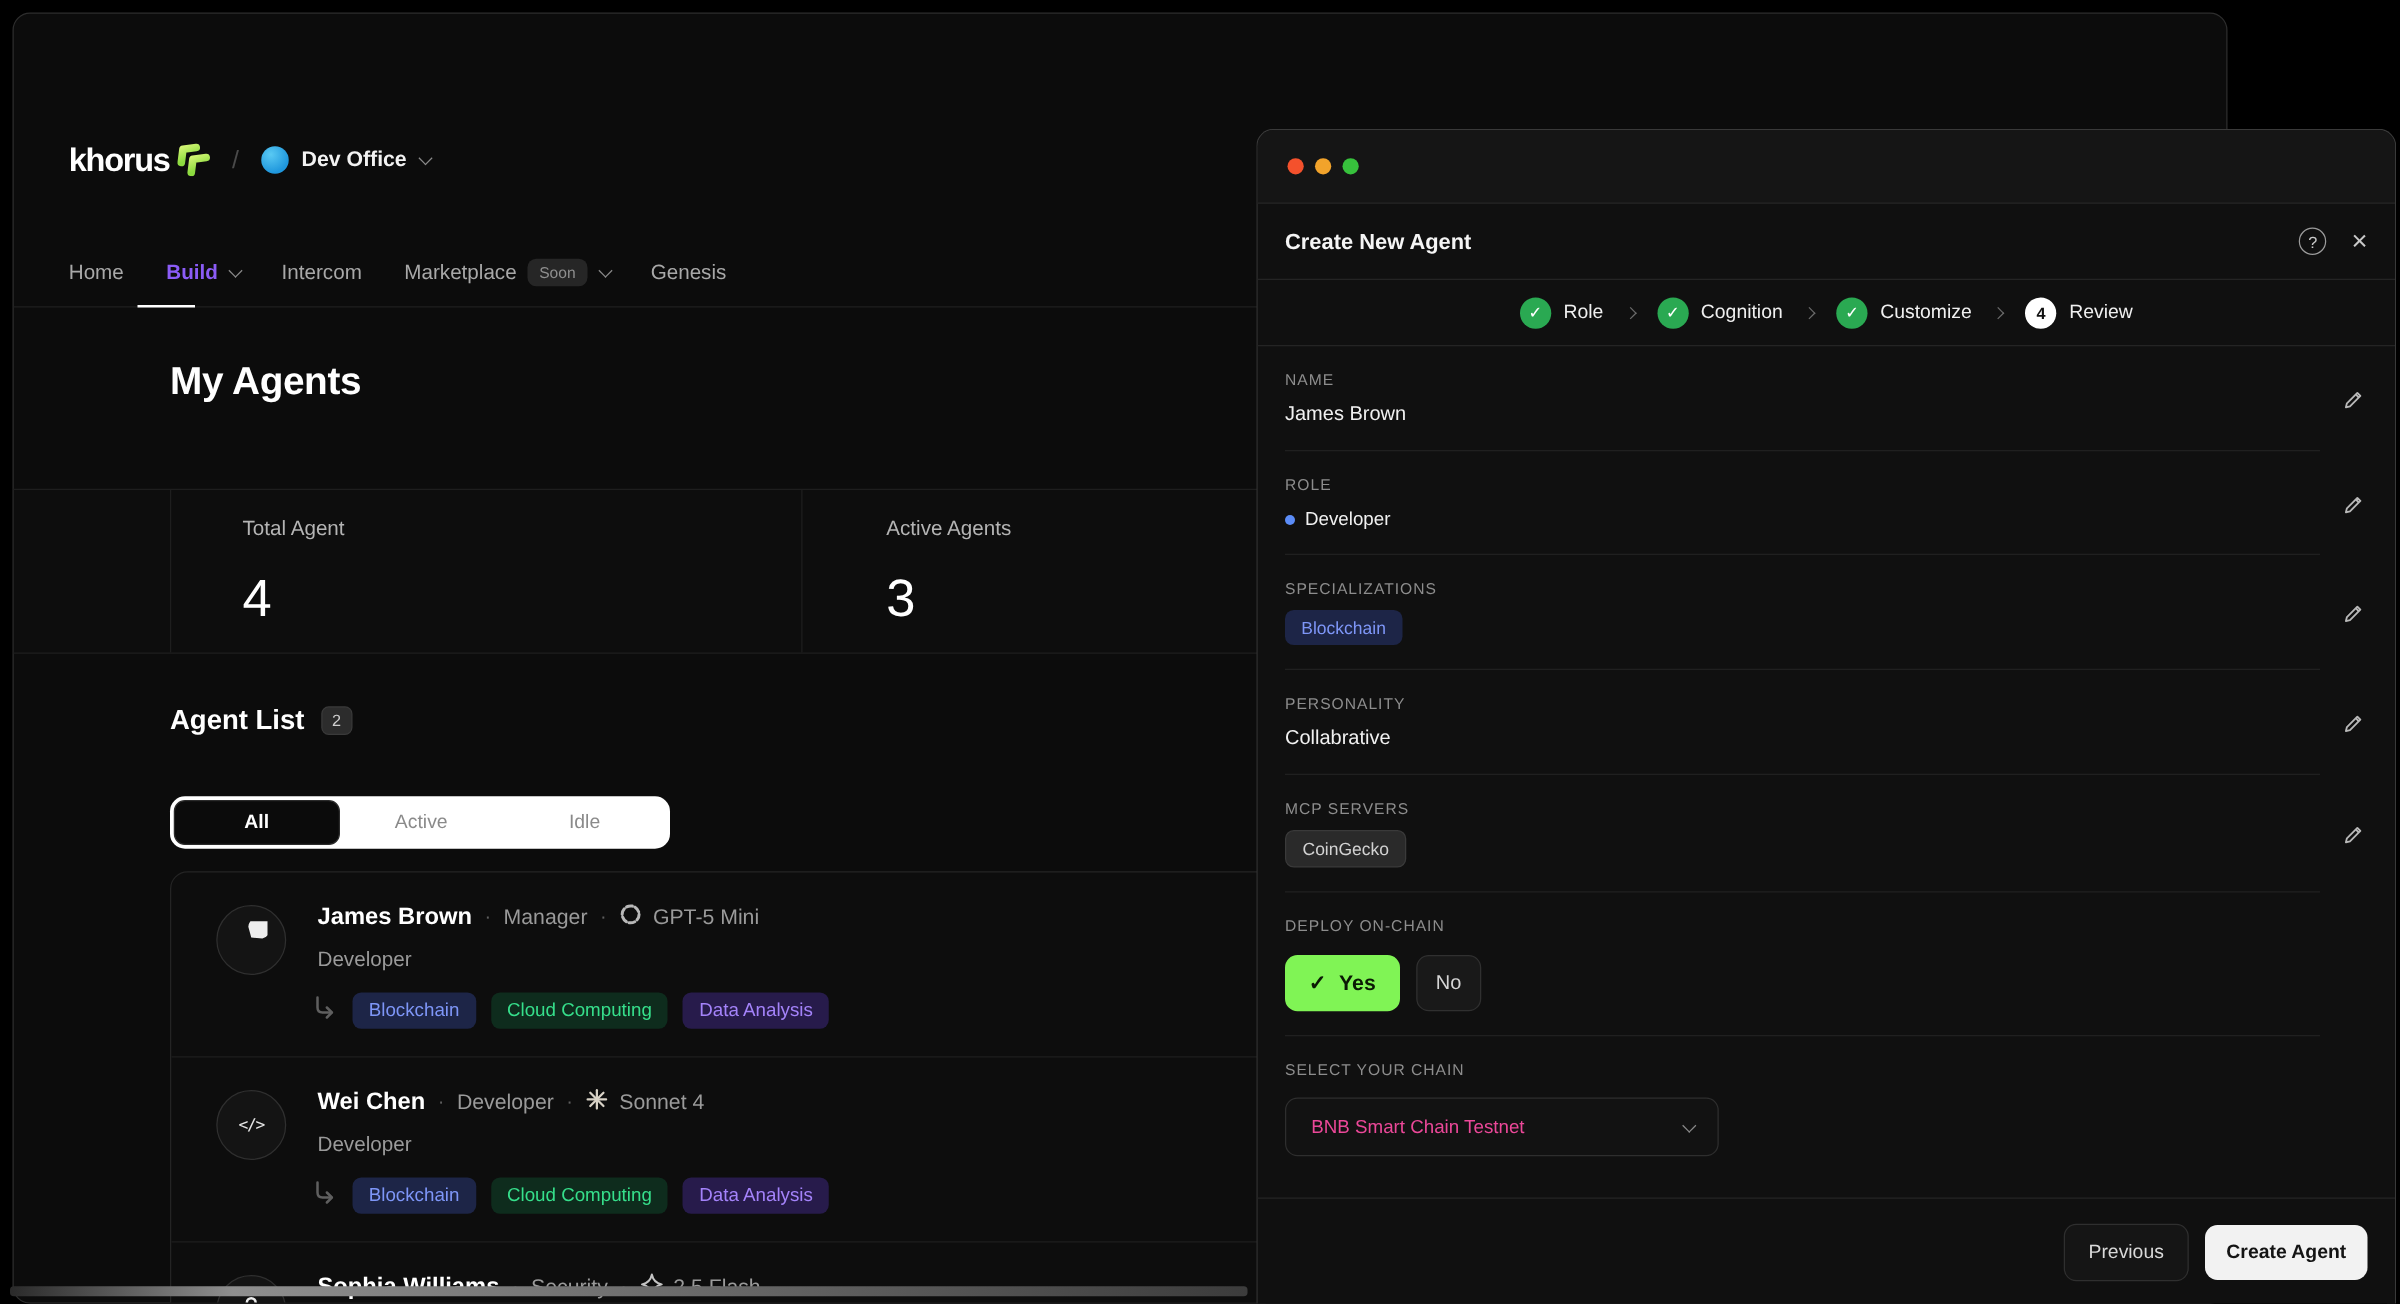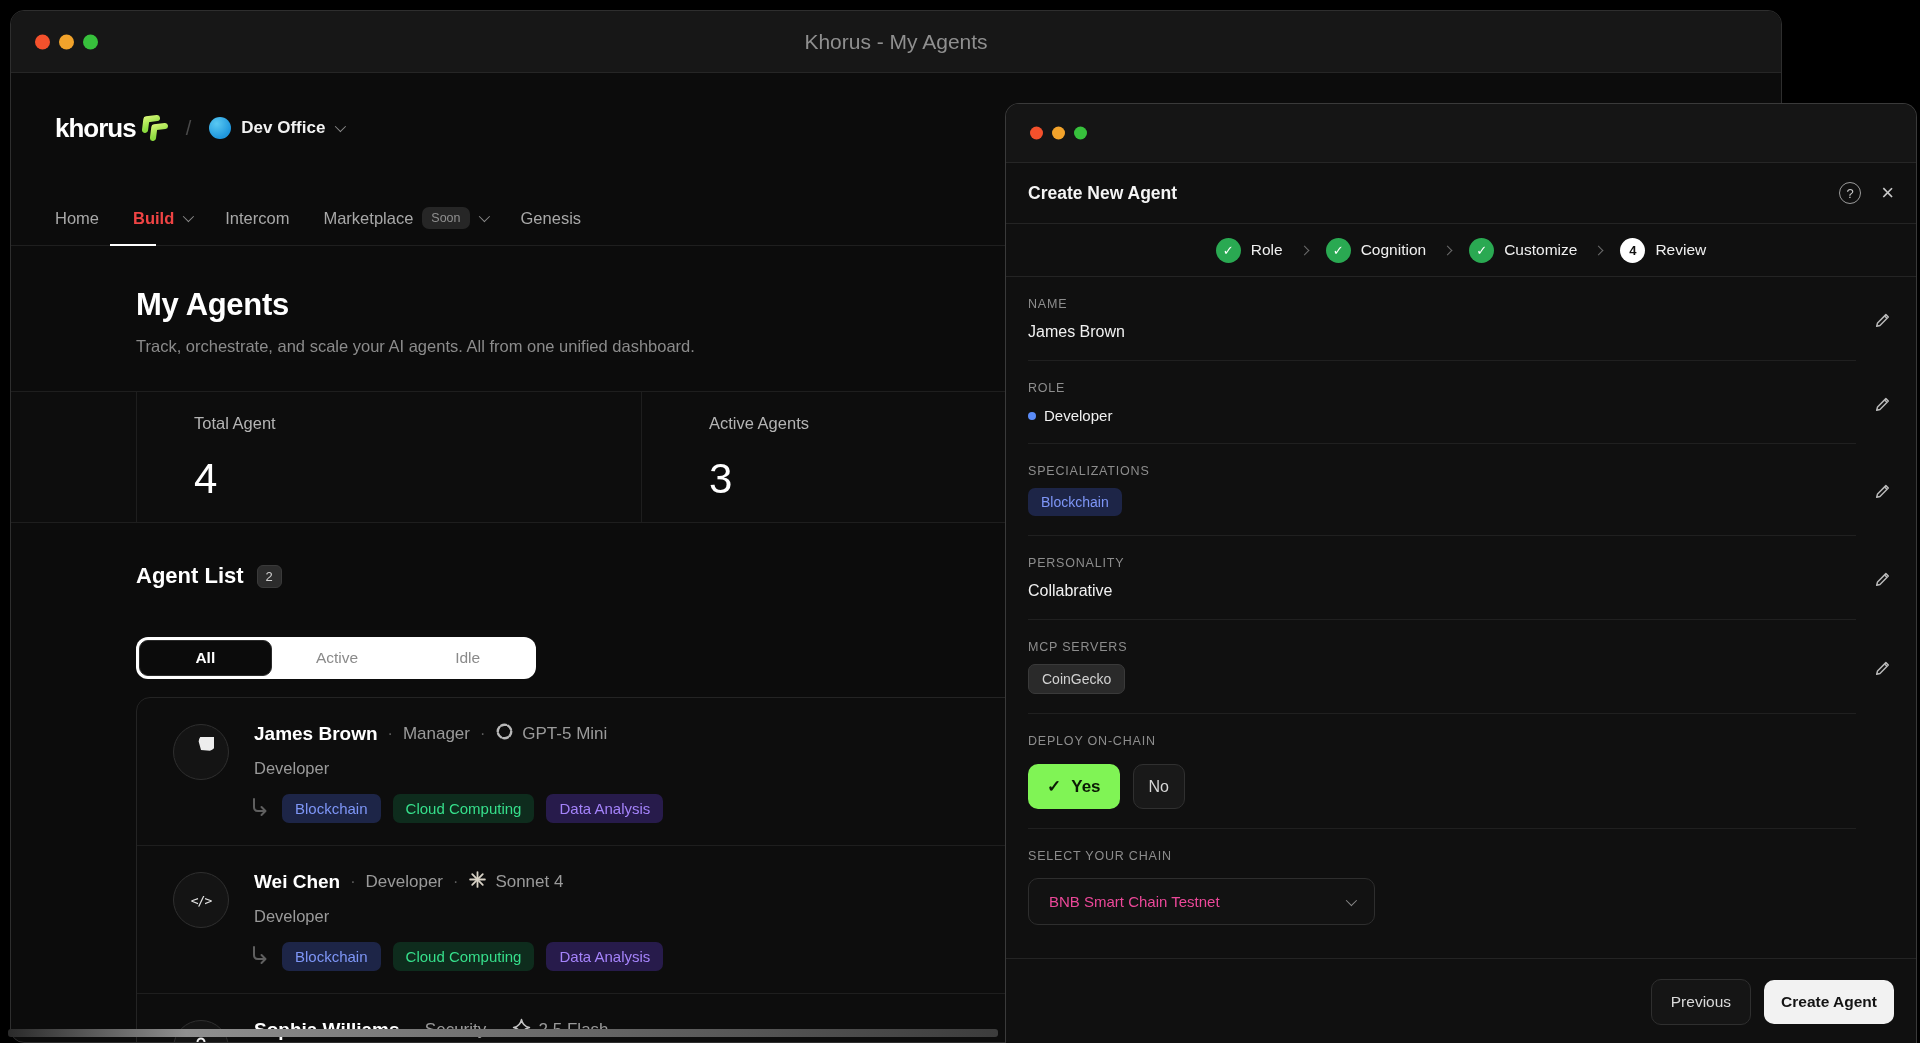--- a/index.html
+++ b/index.html
@@ -30,21 +30,21 @@
   .workspace { display:flex; align-items:center; gap:10px; cursor:default; }
   .ws-avatar { width:22px; height:22px; border-radius:50%;
     background:radial-gradient(circle at 35% 30%, #59c9f3, var(--workspace-blue) 70%); }
   .ws-name { color:#f2f2f2; font-size:17px; font-weight:600; }
   .chev-down { display:inline-block; width:8px; height:8px; border-right:1.6px solid #8a8a8a;
     border-bottom:1.6px solid #8a8a8a; transform:rotate(45deg) translateY(-2px); }
 
   
   .nav { position:absolute; left:44px; top:196px; display:flex; align-items:center; gap:34px; }
   .nav-item { display:flex; align-items:center; gap:9px; color:#a8a8a8; font-size:16.5px; }
-  .nav-item.active { color:#ef4444; font-weight:700; }
+  .nav-item.active { color:#8b5cf6; font-weight:700; }
   .soon-badge { background:#262626; color:#8f8f8f; font-size:12.5px; padding:4px 9px; border-radius:7px;text-align:center; }
   .nav-divider { position:absolute; left:0; top:234px; width:100%; height:1px; background:#1f1f1f; }
   .nav-underline { position:absolute; left:99px; top:233px; width:46px; height:2px; background:#fff; }
 
   
   .page-head { position:absolute; left:125px; top:276px; }
   .page-title { color:#fff; font-size:31px; font-weight:600; letter-spacing:-0.3px; }
   .page-subtitle { margin-top:14px; color:#8b8b8b; font-size:16.5px; }
 
   
@@ -135,28 +135,20 @@
   .btn-prev { background:#151515; color:#d9d9d9; font-size:15.5px; border:1px solid #2f2f2f; border-radius:10px; padding:13px 19px; }
   .btn-create { background:#f2f2f2; color:#141414; font-size:15.5px; font-weight:600; border:none; border-radius:10px; padding:13px 17px; }
 </style>
 </head>
 <body>
 
 <div class="desktop">
 
   <div class="window main-window">
 
-    <div class="titlebar">
-      <div class="traffic">
-        <i class="t-red"></i>
-        <i class="t-yellow"></i>
-        <i class="t-green"></i>
-      </div>
-      <div class="titlebar-title">Khorus - My Agents</div>
-    </div>
 
     <div class="app-header">
       <div class="logo">
         <span class="logo-text">khorus</span>
         <span>
           <svg width="30" height="30" viewBox="0 0 32 32">
             <defs>
                 <linearGradient id="lg" x1="0" y1="0" x2="1" y2="1">
               <stop offset="0" stop-color="#d8f678"></stop>
                   <stop offset="1" stop-color="#8cdb3f"></stop>
@@ -195,21 +187,20 @@
       </div>
       <div class="nav-item">
         <span>Genesis</span>
       </div>
     </nav>
     <div class="nav-divider"></div>
     <div class="nav-underline"></div>
 
     <div class="page-head">
       <div class="page-title">My Agents</div>
-      <div class="page-subtitle">Track, orchestrate, and scale your AI agents. All from one unified dashboard.</div>
     </div>
 
     <div class="stats-band">
       <div class="stats-vline" style="left:125px"></div>
       <div class="stats-vline" style="left:630px"></div>
       <div class="stat" style="left:125px">
         <div class="stat-label">Total Agent</div>
         <div class="stat-value">4</div>
       </div>
       <div class="stat" style="left:640px">

